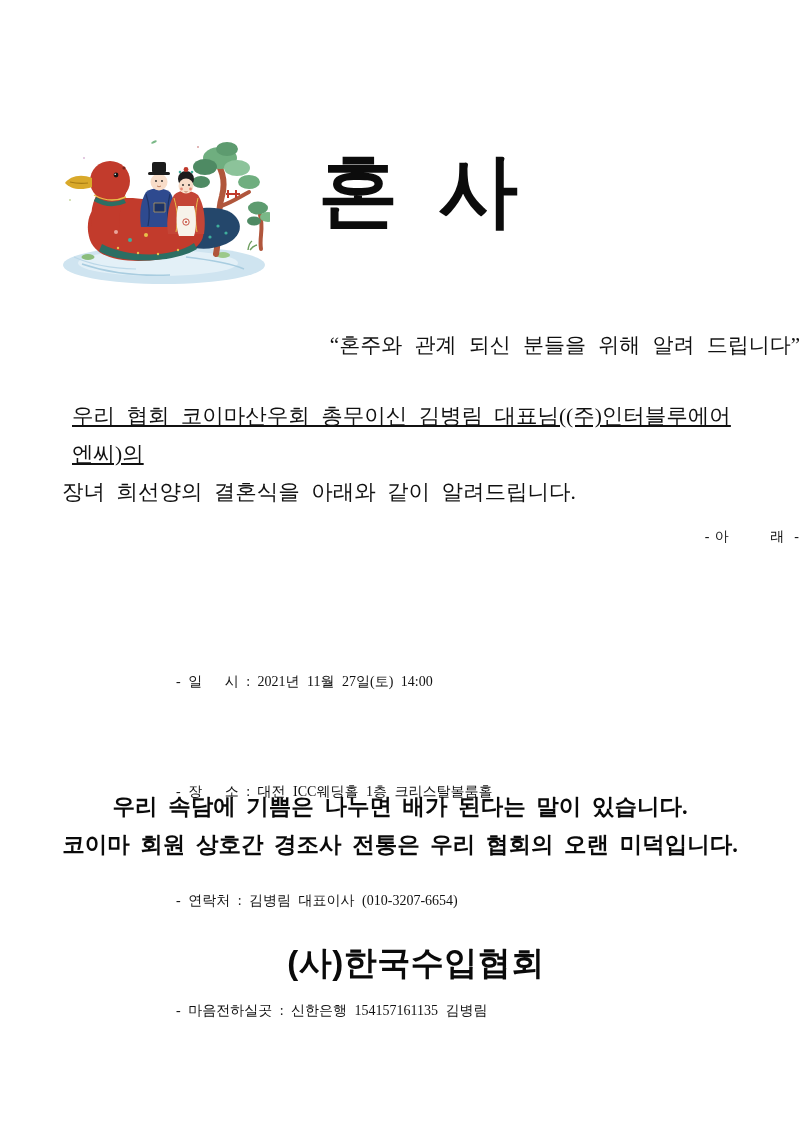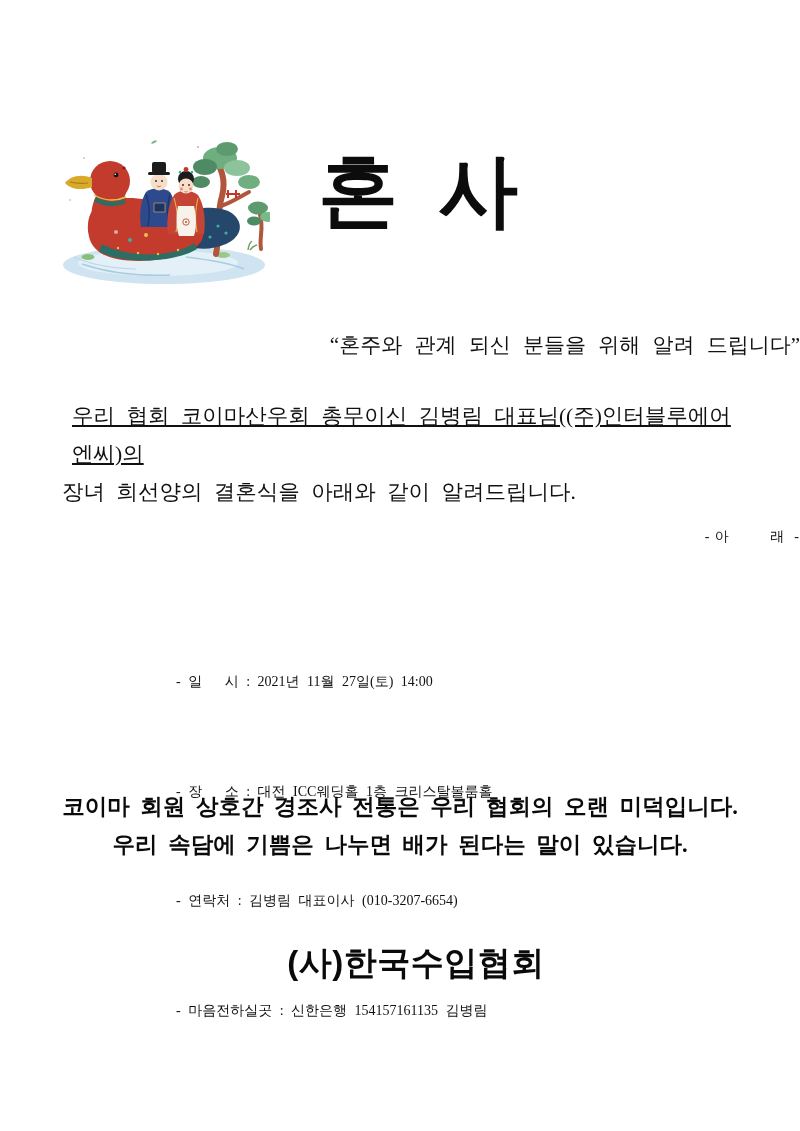--- a/index.html
+++ b/index.html
@@ -225,19 +225,19 @@
   <div class="below-heading">- 아         래  -</div>
 
   <div class="details">
     <div>- 일   시 : 2021년 11월 27일(토) 14:00</div>
     <div>- 장   소 : 대전 ICC웨딩홀 1층 크리스탈볼룸홀</div>
     <div>- 연락처 : 김병림 대표이사 (010-3207-6654)</div>
     <div>- 마음전하실곳 : 신한은행 154157161135 김병림</div>
   </div>
 
   <div class="closing">
+    <div>우리 속담에 기쁨은 나누면 배가 된다는 말이 있습니다.</div>
     <div>코이마 회원 상호간 경조사 전통은 우리 협회의 오랜 미덕입니다.</div>
-    <div>우리 속담에 기쁨은 나누면 배가 된다는 말이 있습니다.</div>
   </div>
 
   <div class="org-name">(사)한국수입협회</div>
 
 </div>
 
 </body></html>

